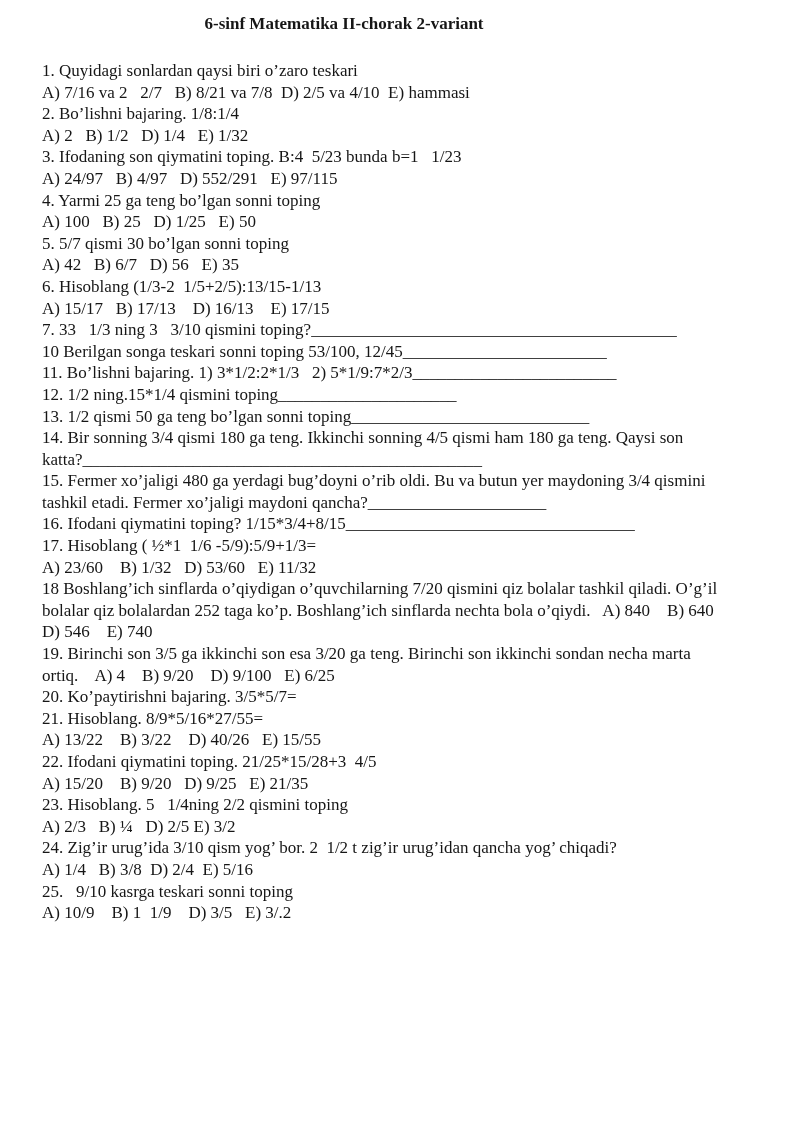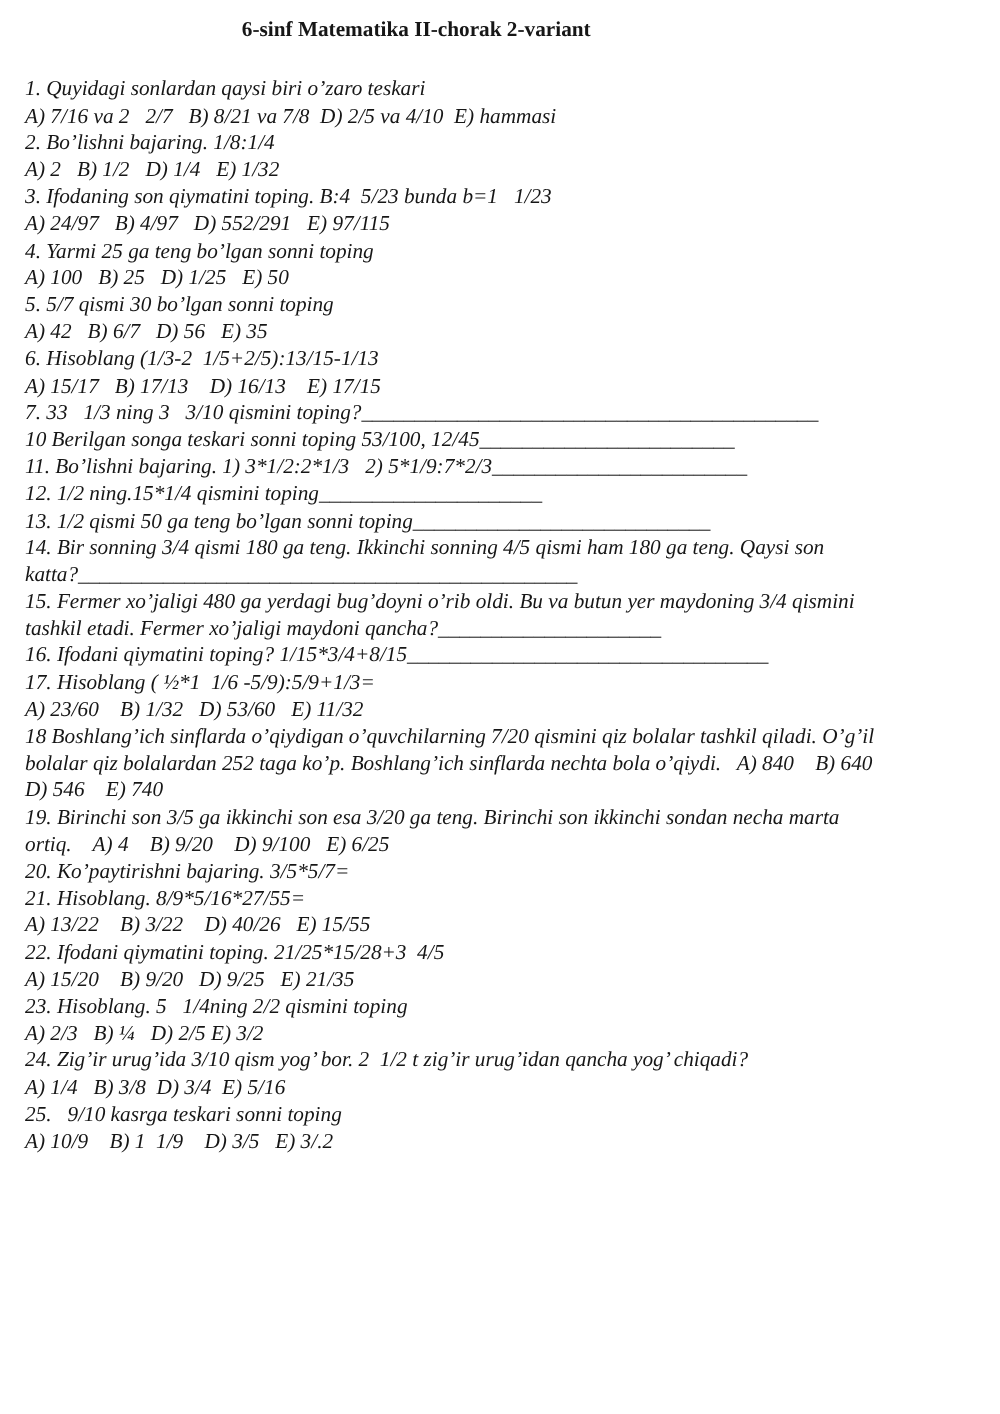--- a/index.html
+++ b/index.html
@@ -11,34 +11,33 @@
     width: 800px;
     height: 1131px;
     font-family: "Liberation Serif", serif;
     color: #161616;
     overflow: hidden;
   }
   .page {
     box-sizing: border-box;
     width: 672px;
     height: 1131px;
-    padding: 13px 26px 0 20px;
+    padding: 13px 26px 0 42px;
     background: #ffffff;
   }
   .title {
     font-size: 17px;
     line-height: 22px;
     font-weight: 700;
     text-align: center;
     margin: 0 0 25px 0;
     white-space: pre;
   }
   .doc-body {
     width: 749px;
-    font-style: italic;
   }
   .line {
     font-size: 17px;
     line-height: 21.6px;
     white-space: pre;
     letter-spacing: 0;
   }
 </style>
 </head>
 <body>
@@ -76,17 +75,17 @@
     <div class="line">19. Birinchi son 3/5 ga ikkinchi son esa 3/20 ga teng. Birinchi son ikkinchi sondan necha marta</div>
     <div class="line">ortiq.    A) 4    B) 9/20    D) 9/100   E) 6/25</div>
     <div class="line">20. Ko’paytirishni bajaring. 3/5*5/7=</div>
     <div class="line">21. Hisoblang. 8/9*5/16*27/55=</div>
     <div class="line">A) 13/22    B) 3/22    D) 40/26   E) 15/55</div>
     <div class="line">22. Ifodani qiymatini toping. 21/25*15/28+3  4/5</div>
     <div class="line">A) 15/20    B) 9/20   D) 9/25   E) 21/35</div>
     <div class="line">23. Hisoblang. 5   1/4ning 2/2 qismini toping</div>
     <div class="line">A) 2/3   B) ¼   D) 2/5 E) 3/2</div>
     <div class="line">24. Zig’ir urug’ida 3/10 qism yog’ bor. 2  1/2 t zig’ir urug’idan qancha yog’ chiqadi?</div>
-    <div class="line">A) 1/4   B) 3/8  D) 3/4  E) 5/16</div>
+    <div class="line">A) 1/4   B) 3/8  D) 2/4  E) 5/16</div>
     <div class="line">25.   9/10 kasrga teskari sonni toping</div>
     <div class="line">A) 10/9    B) 1  1/9    D) 3/5   E) 3/.2</div>
   </div>
 </div>
 
 </body></html>

